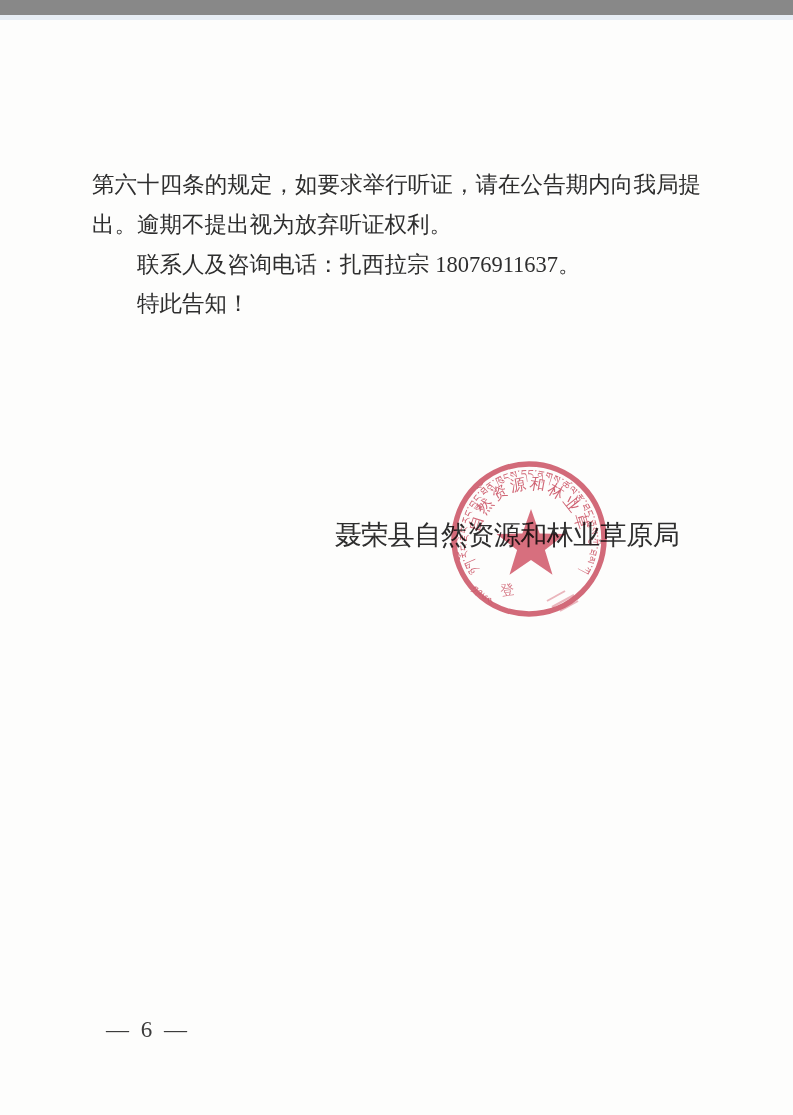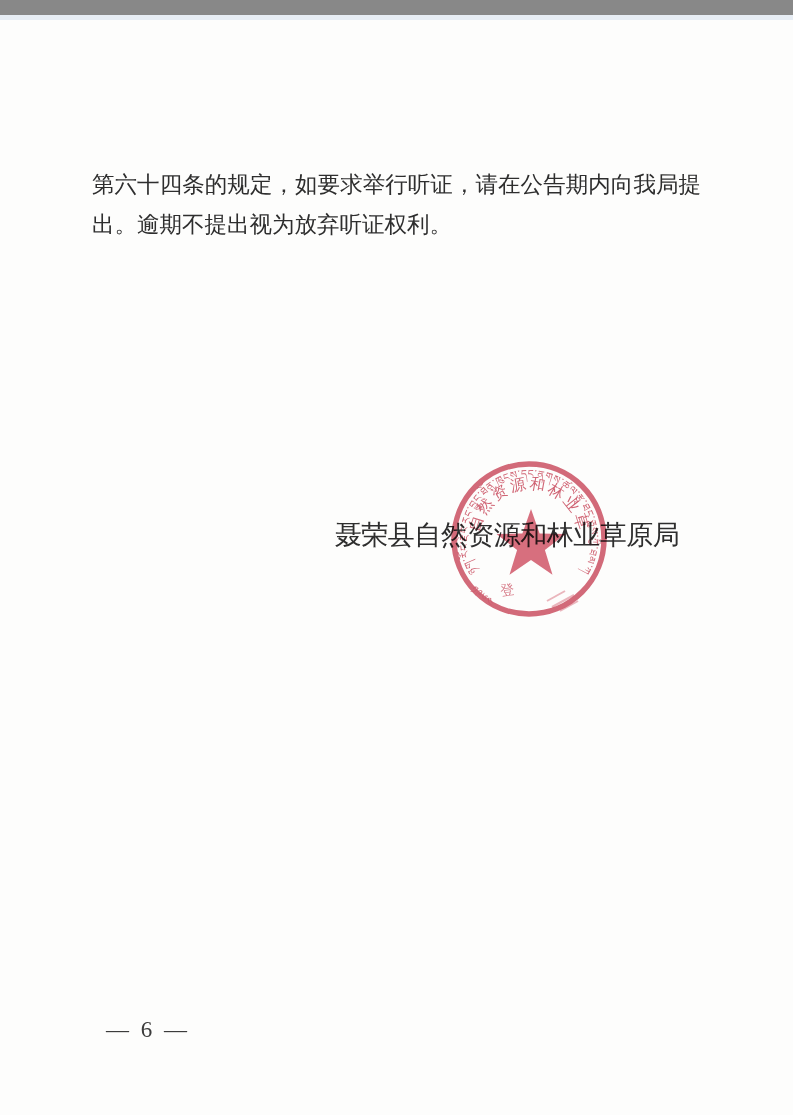--- a/index.html
+++ b/index.html
@@ -71,20 +71,22 @@
   }
 </style>
 </head>
 <body>
 
 <div class="page">
   <div class="scan-edge"></div>
 
   <div class="body-text">
     <p>第六十四条的规定，如要求举行听证，请在公告期内向我局提出。逾期不提出视为放弃听证权利。</p>
+    <p class="indent">联系人及咨询电话：扎西拉宗 18076911637。</p>
+    <p class="indent">特此告知！</p>
   </div>
 
   <div class="signature-block">
     <div class="signature-agency">聂荣县自然资源和林业草原局</div>
   </div>
 
   <svg class="seal" viewBox="0 0 180 180" xmlns="http://www.w3.org/2000/svg">
     <defs>
       <path id="arc-tibetan" d="M 36.3 121 A 62 62 0 1 1 143.7 121" fill="none"></path>
       <path id="arc-chinese" d="M 40.2 85.7 A 50 50 0 0 1 139.8 85.7" fill="none"></path>

